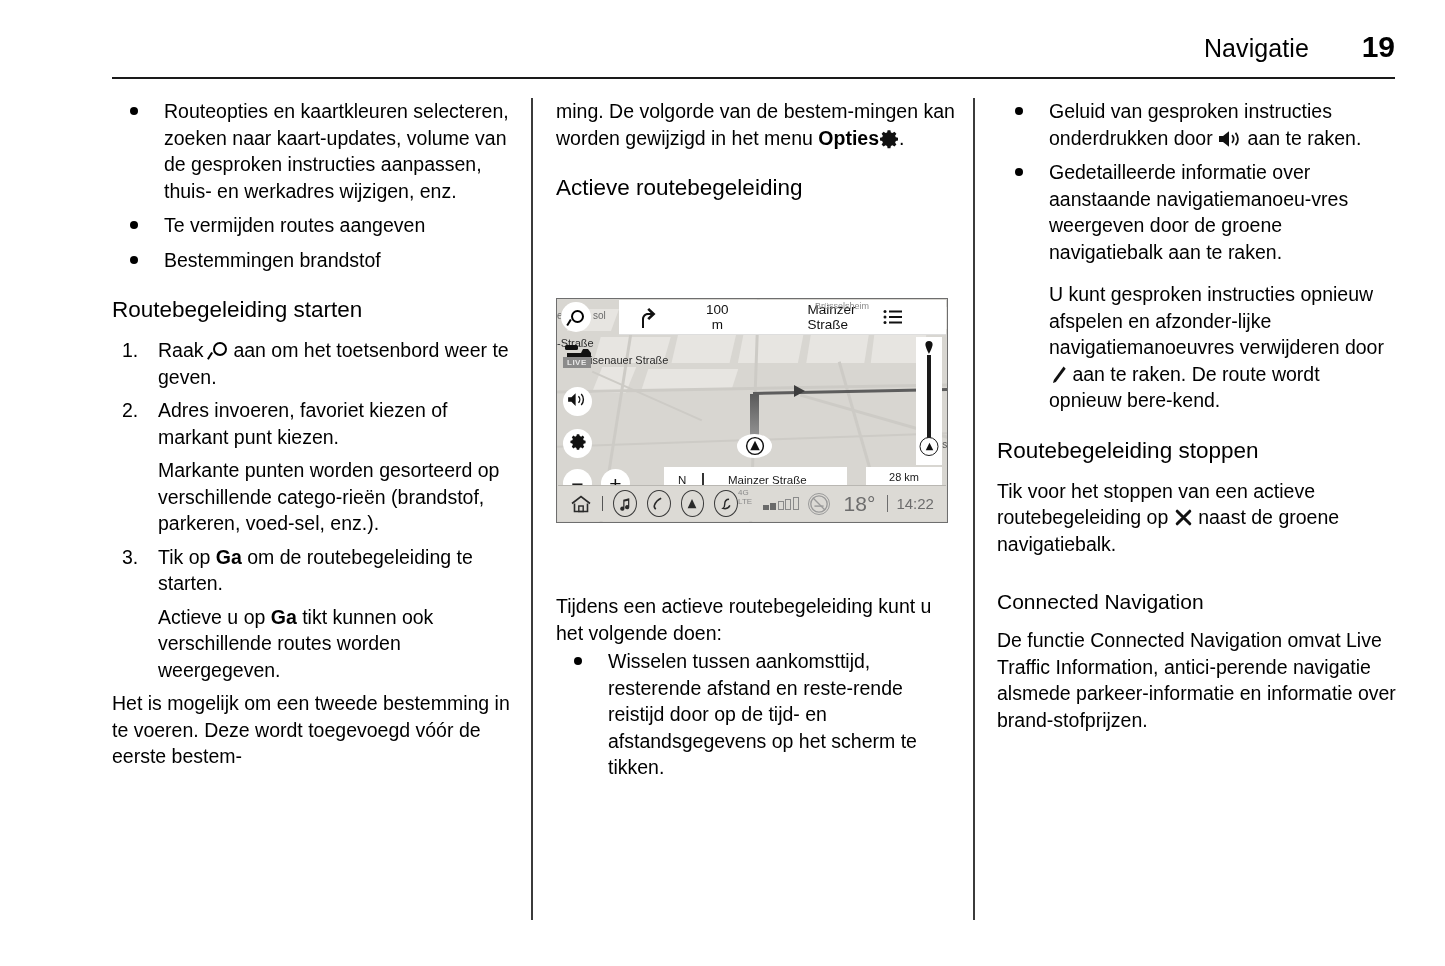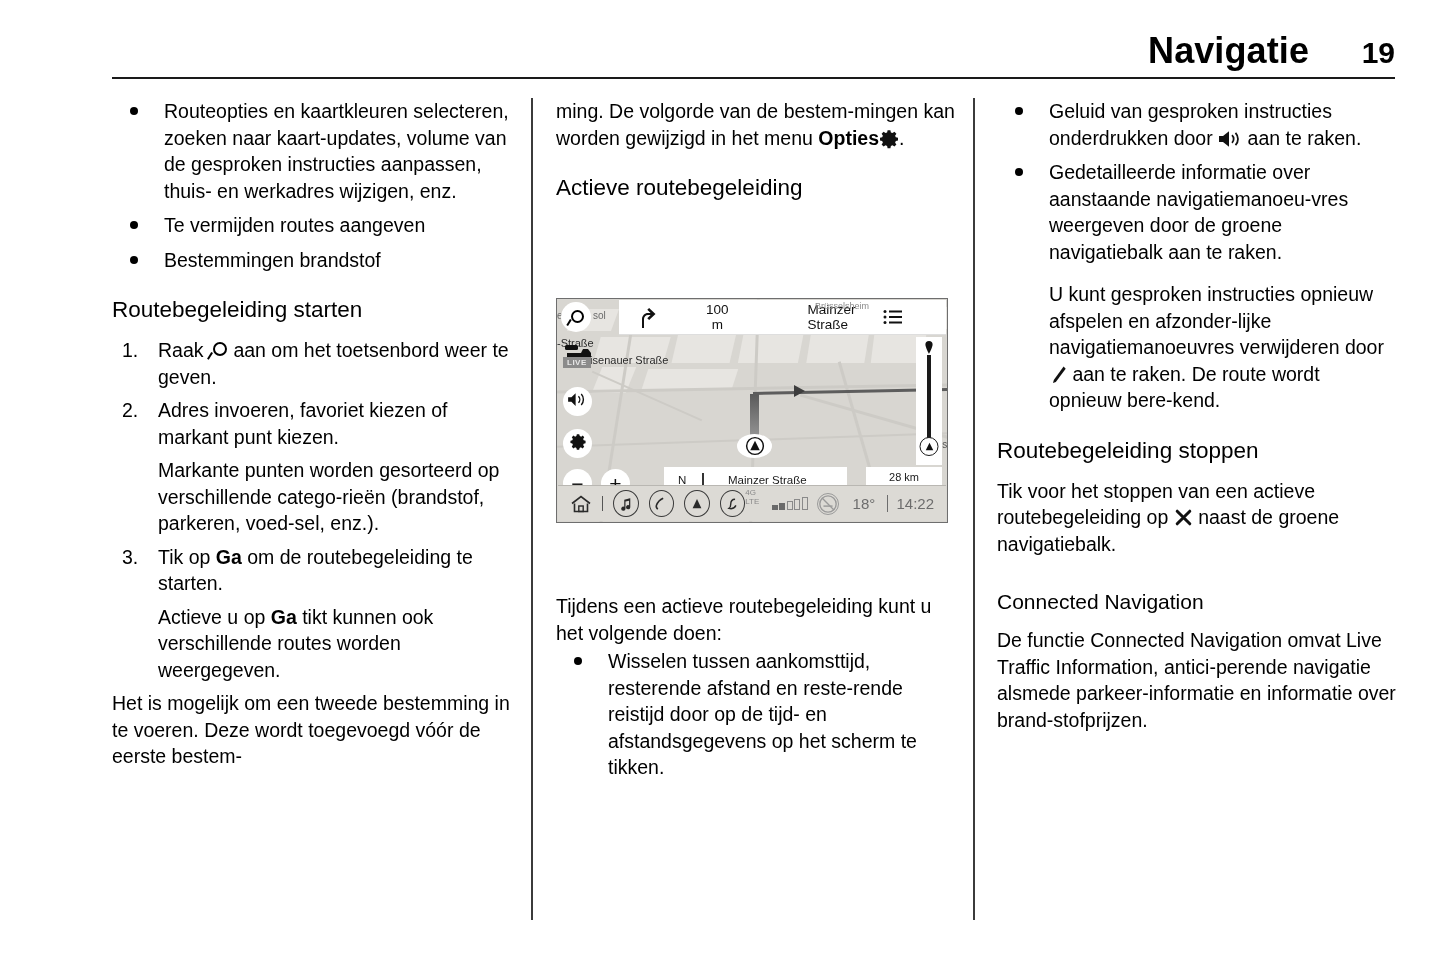--- a/index.html
+++ b/index.html
@@ -18,21 +18,21 @@
   
   .page-header {
     position: absolute;
     left: 112px; top: 30px; width: 1283px; height: 50px;
   }
   .page-header .hdr-row {
     display: flex; align-items: baseline; justify-content: flex-end;
     height: 46px;
   }
   .hdr-title {
-    font-size: 36px; font-weight: 700; letter-spacing: 0.1px; margin-left: 43px;
+    font-size: 25px; font-weight: 400; letter-spacing: 0.1px; margin-left: 43px;
   }
   .hdr-page {
     font-size: 30px; font-weight: 700; margin-left: 44px;
     min-width: 42px; text-align: right;
   }
   .hdr-rule {
     border-top: 2.6px solid #1a1a1a;
     width: 100%;
     margin-top: 1px;
   }
@@ -330,21 +330,21 @@
   }
   .sb-spacer { flex: 1; }
   .sb-sig { display: flex; align-items: flex-end; gap: 1.5px; margin-right: 5px; }
   .sb-sig i { display: block; width: 6px; background: #8a8a8a; border: 1px solid #8a8a8a; }
   .sb-net { font-size: 8px; color: #8a8a8a; position: relative; top: -7px; margin-right: 1px; }
   .sb-nodata {
     width: 22px; height: 22px; border-radius: 50%;
     border: 1.5px solid #9a9a9a; margin-left: 4px; margin-right: 14px;
     position: relative;
   }
-  .sb-temp { font-size: 15px; color: #6d6d6d; }
+  .sb-temp { font-size: 21px; color: #6d6d6d; }
   .sb-pipe2 { width: 1.3px; height: 17px; background: #6d6d6d; margin-left: 12px; margin-right: 8px; }
   .sb-clock { font-size: 15px; color: #6d6d6d; margin-right: 12px; }
 </style>
 </head>
 <body>
 
 <div class="page-header">
   <div class="hdr-row">
     <span class="hdr-title">Navigatie</span>
     <span class="hdr-page">19</span>

